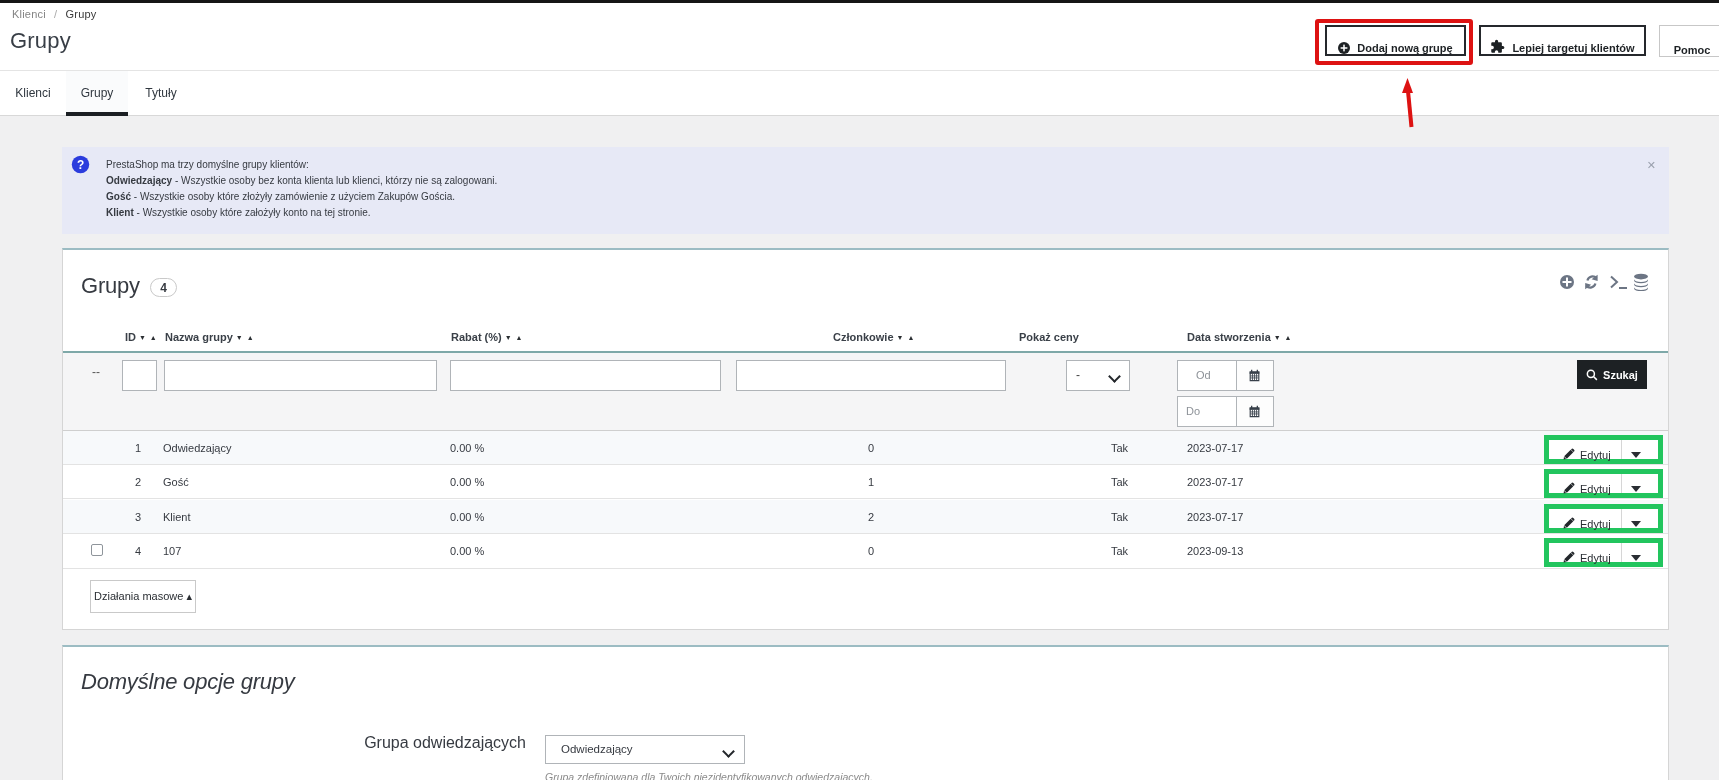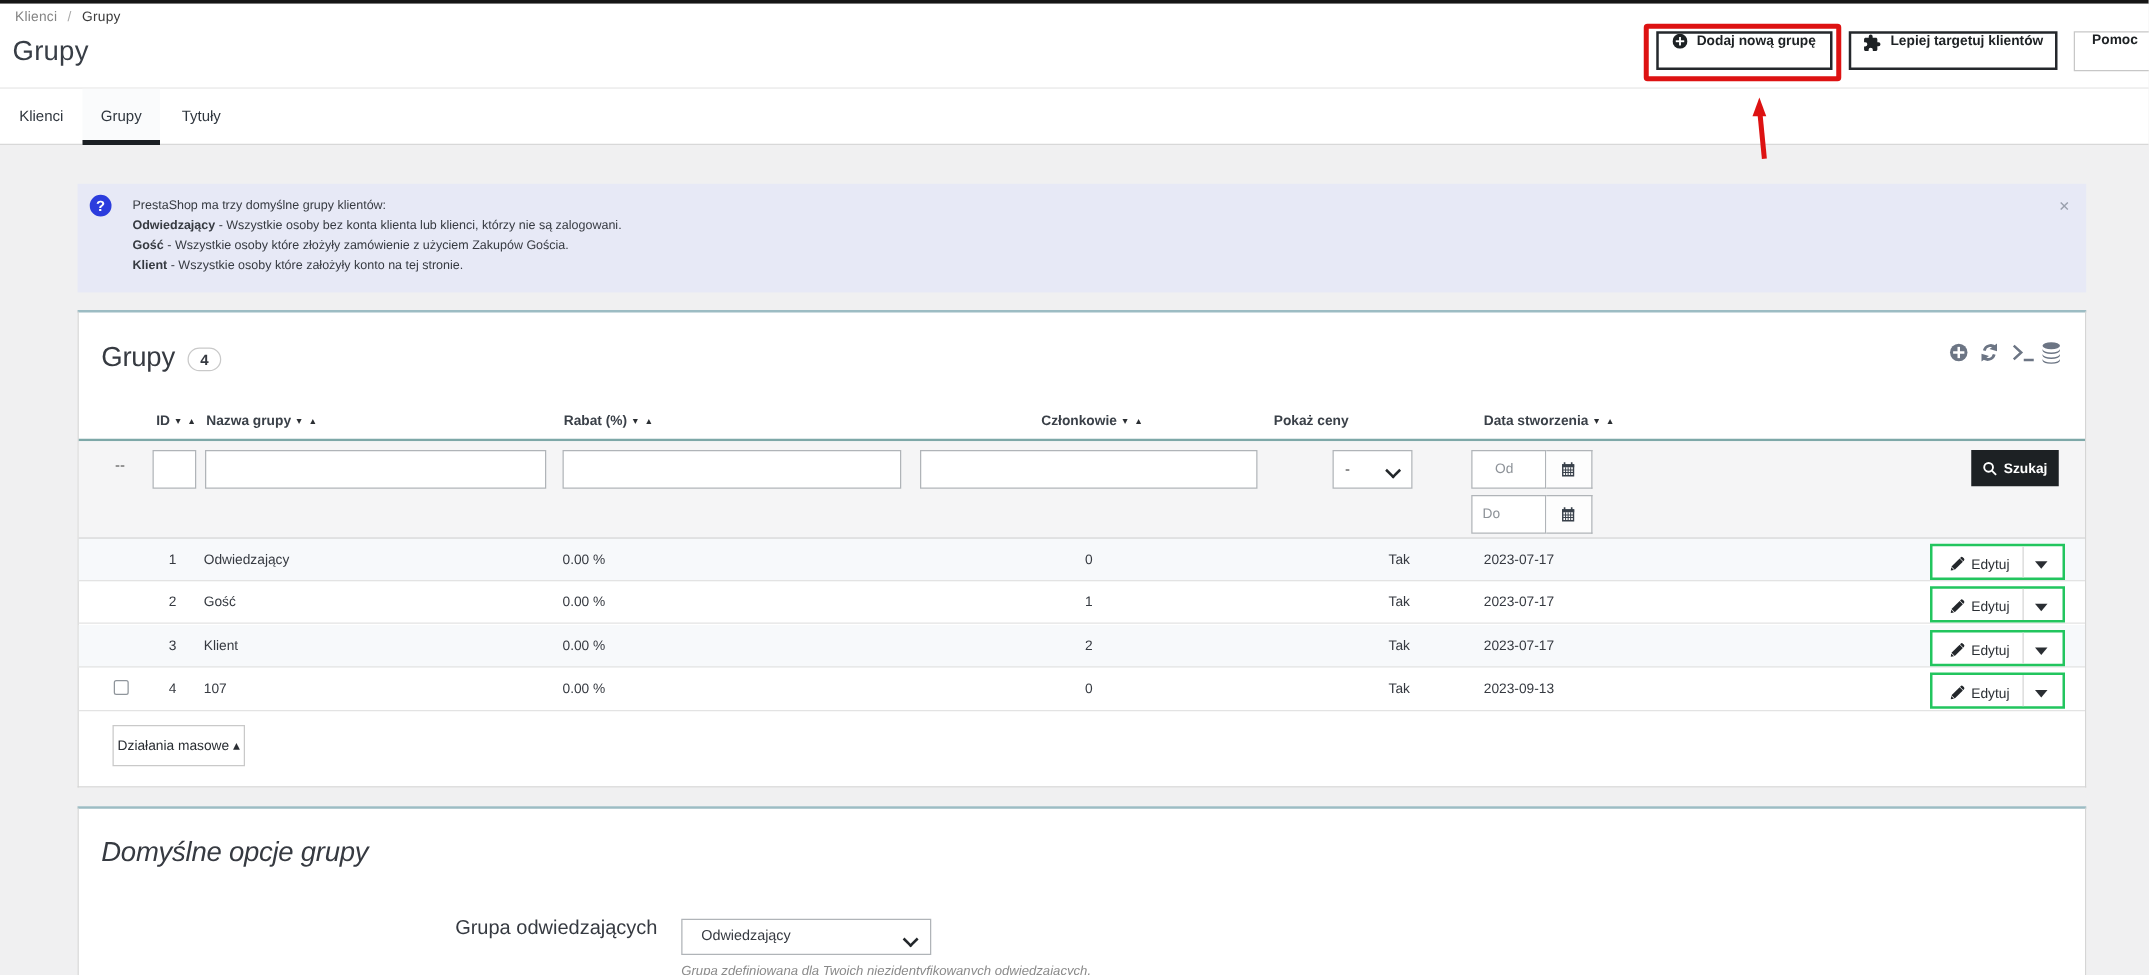--- a/index.html
+++ b/index.html
@@ -6,21 +6,21 @@
   html,body { width:1719px; height:780px; overflow:hidden; }
   body { font-family:"Liberation Sans", sans-serif; background:#f0f0f1; position:relative; color:#363a41; }
   .abs { position:absolute; }
   
   .topbar { position:absolute; left:0; top:0; width:1719px; height:3px; background:#161616; }
   .header { position:absolute; left:0; top:3px; width:1719px; height:68px; background:#fff; border-bottom:1px solid #e4e4e4; }
   .crumb { position:absolute; left:12px; top:5px; font-size:11px; color:#848484; letter-spacing:.2px;text-align:center; }
   .crumb b { color:#3a3a3a; font-weight:normal; }
   .crumb .sep { color:#aaa; margin:0 5px; }
   h1.pagetitle { position:absolute; left:10px; top:25px; font-size:22px; font-weight:400; color:#383e46; letter-spacing:.2px; }
-  .hbtn { position:absolute; top:22px; height:31px; background:#fff; display:flex; align-items:flex-start; justify-content:center; font-size:11px; font-weight:bold; color:#1d2124; white-space:nowrap; }
+  .hbtn { position:absolute; top:22px; height:31px; background:#fff; display:flex; align-items:flex-end; justify-content:center; font-size:11px; font-weight:bold; color:#1d2124; white-space:nowrap; }
   .btn-add { left:1325px; width:141px; border:2px solid #25282c; }
   .btn-target { left:1479px; width:167px; border:2px solid #25282c; }
   .btn-help { left:1659px; width:66px; border:1px solid #c7c7c7; height:32px; }
   .redbox { position:absolute; left:1315px; top:19px; width:158px; height:46px; border:4px solid #dd1212; border-radius:3px; z-index:5; }
   
   .tabbar { position:absolute; left:0; top:71px; width:1719px; height:45px; background:#fff; border-bottom:1px solid #d8d8d8; }
   .tab { position:absolute; top:0; height:45px; line-height:45px; font-size:12px; color:#30373f; text-align:center; }
   .tab1 { left:0; width:66px; }
   .tab2 { left:66px; width:62px; background:#fafbfc; }
   .tab2:after { content:""; position:absolute; left:0; bottom:0; width:100%; height:4.5px; background:#1b1f23; }
@@ -40,21 +40,21 @@
   .sort { font-size:7px; color:#2b2f33; letter-spacing:1px; position:relative; top:-1px; margin-left:3px; }
   .blueline { position:absolute; left:0; top:101px; width:100%; height:2px; background:#7ea8a8; }
   .filter { position:absolute; left:0; top:103px; width:100%; height:78px; background:#f5f5f6; border-bottom:1px solid #cfcfcf; }
   .fin { position:absolute; background:#fff; border:1px solid #b0b4b8; height:31px; top:7px; }
   .szukaj { position:absolute; left:1514px; top:7px; width:70px; height:29px; background:#1d2124; color:#fff; font-size:11px; font-weight:bold; display:flex; align-items:center; justify-content:center; }
   
   .row { position:absolute; left:0; width:100%; height:34px; border-bottom:1px solid #e3e3e3; font-size:11px; color:#363a41; }
   .row.odd { background:#f7f9fb; }
   .cell { position:absolute; top:11px; white-space:nowrap; }
   .c-id{left:55px;width:40px;text-align:center;} .c-name{left:100px;} .c-rab{left:387px;} .c-mem{left:778px;width:60px;text-align:center;} .c-tak{left:1005px;width:60px;text-align:right;} .c-date{left:1124px;}
-  .ebtn { position:absolute; left:1481px; top:4px; width:108px; height:29px; border:2px solid #22c55e; background:#fff; }
+  .ebtn { position:absolute; left:1481px; top:4px; width:119px; height:29px; border:5px solid #22c55e; background:#fff; }
   .ebtn .dv { position:absolute; left:72px; top:0; width:1px; height:100%; background:#d6d6d6; }
   .ebtn .etxt { position:absolute; left:31px; top:9px; font-size:11px; color:#2a2e33; }
   .massbtn { position:absolute; left:27px; top:330px; width:106px; height:33px; border:1px solid #c9c9c9; background:#fff; font-size:11px; color:#2a2e33; display:flex; align-items:center; justify-content:center; white-space:nowrap; }
   
   .lbl { position:absolute; left:163px; top:87px; width:300px; text-align:right; font-size:16px; font-weight:normal; color:#363a41; }
   .sel2 { position:absolute; left:482px; top:88px; width:200px; height:29px; border:1px solid #b0b4b8; background:#fff; font-size:11.5px; color:#363a41; line-height:27px; padding-left:15px; }
   .hint { position:absolute; left:482px; top:124px; font-style:italic; font-size:10.5px; color:#8a8a8a; }
   .chev { position:absolute; width:11px; height:11px; }
   .chev:before { content:""; position:absolute; left:0; top:2px; width:7px; height:7px; border-right:2px solid #23272b; border-bottom:2px solid #23272b; transform:rotate(45deg); }
   .calsvg { position:absolute; left:11px; top:8px; }

